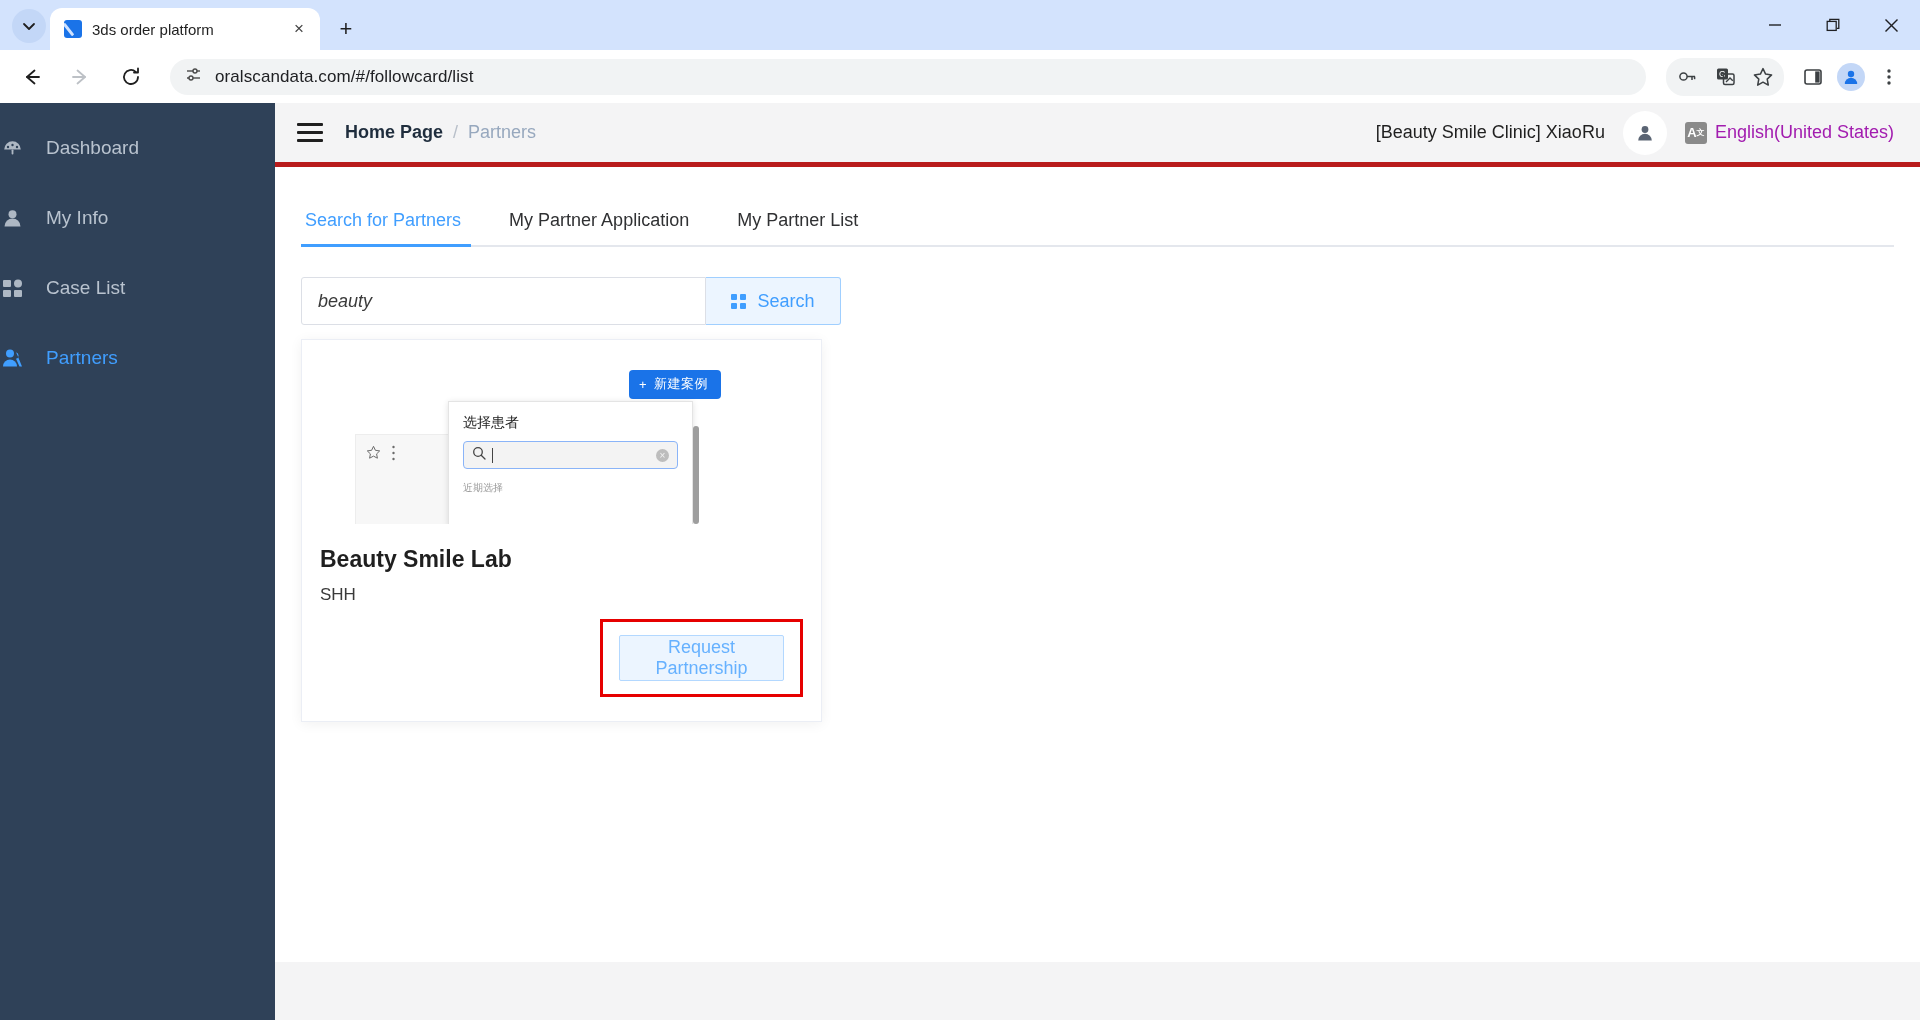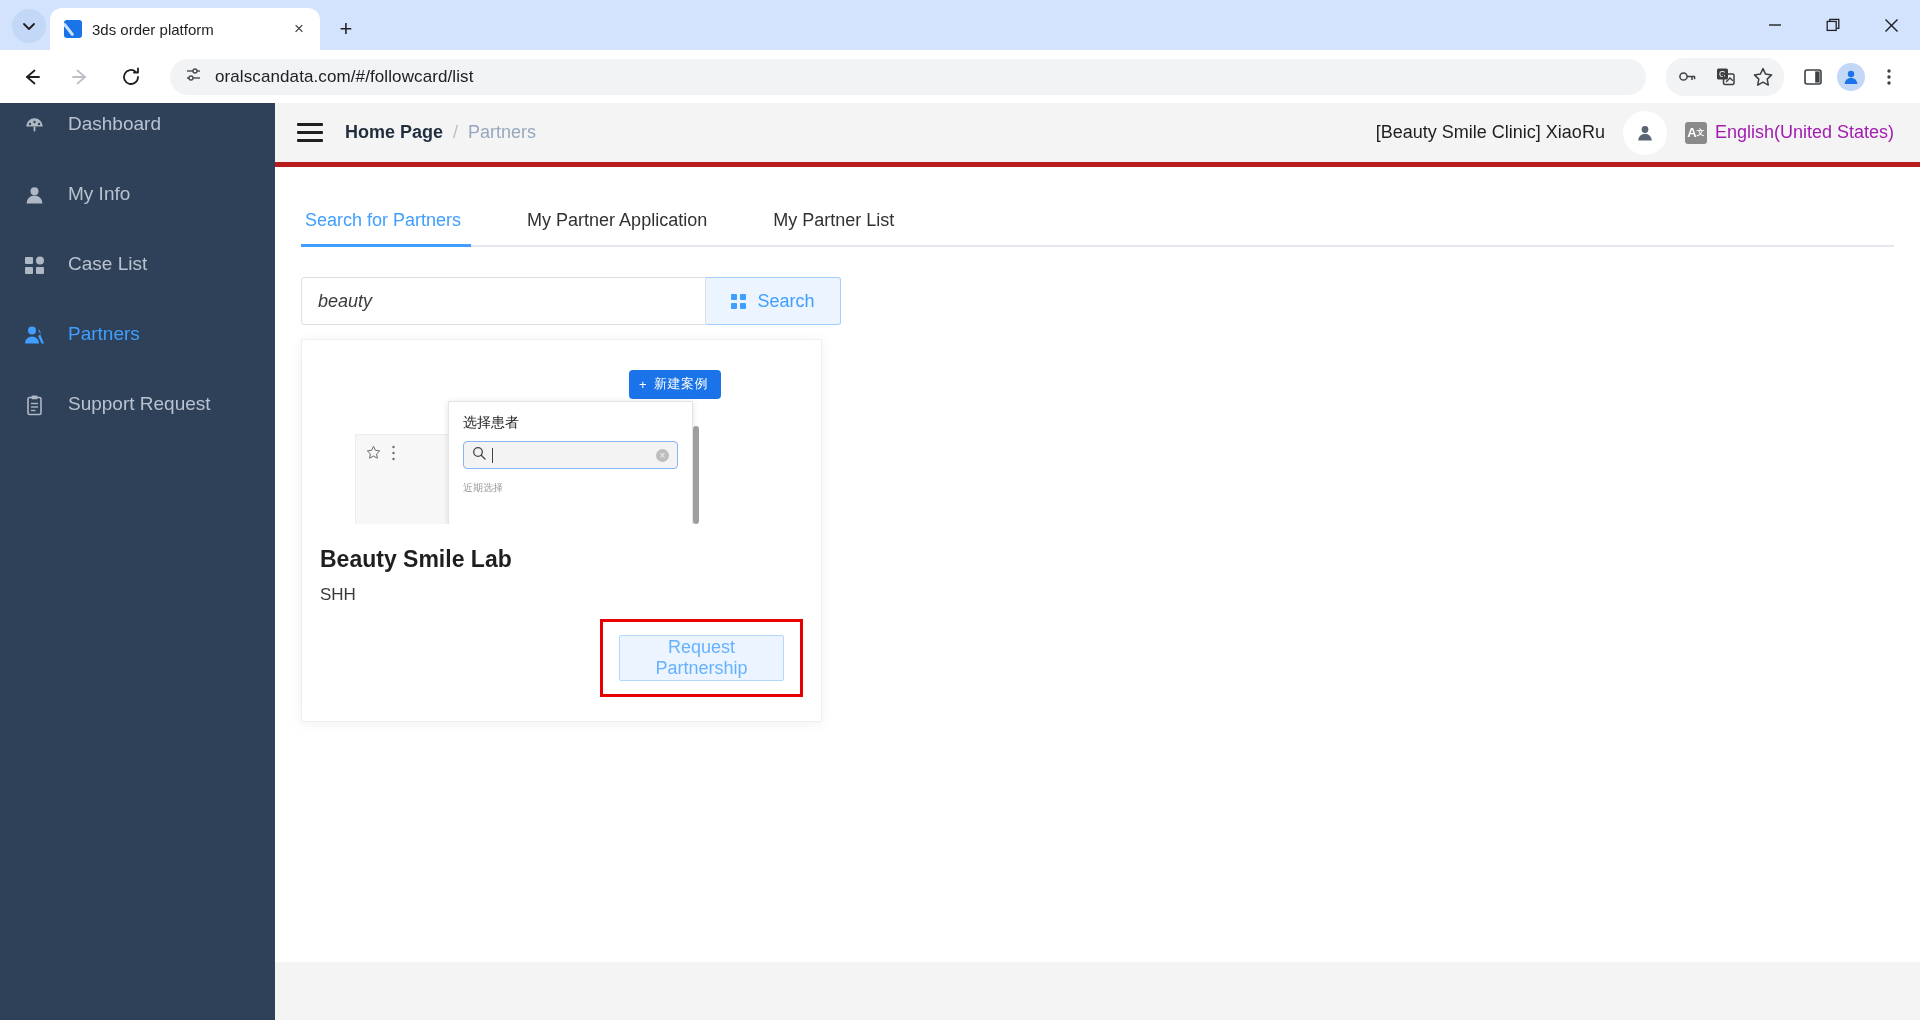--- a/index.html
+++ b/index.html
@@ -140,22 +140,21 @@
 
   .sidebar {
     width: 275px;
     background: #2f4158;
     flex: 0 0 275px;
     padding-top: 10px;
   }
   .nav-item {
     height: 70px;
     display: flex;
-    align-items: flex-start;
-    padding-left: 22px;
+    align-items: center;
     gap: 22px;
     cursor: pointer;
     color: #b9c3cf;
   }
   .nav-item .nav-label { font-size: 19px; white-space: nowrap; }
   .nav-item.active { color: #409eff; }
   .nav-icon {
     width: 24px; height: 24px;
     display: flex; align-items: center; justify-content: center;
     flex: 0 0 24px;
@@ -197,21 +196,21 @@
     font-size: 13px; font-weight: bold;
     display: flex; align-items: center; justify-content: center;
   }
   .lang-badge sup { font-size: 8px; }
   .lang-text { font-size: 18px; color: #a21caf; white-space: nowrap; }
 
   .main { flex: 1; padding: 0 26px; background: #fff; overflow: hidden; }
 
   .tabs {
     display: flex;
-    gap: 18px;
+    gap: 0;
     border-bottom: 2px solid #e4e7ed;
     margin-top: 28px;
     height: 52px;
   }
   .tab-item {
     font-size: 18px;
     color: #303133;
     padding: 0 24px;
     display: flex; align-items: center;
     cursor: pointer;
@@ -518,32 +517,20 @@
         <span class="nav-icon">
           <svg width="23" height="23" viewBox="0 0 23 23">
               <circle cx="9" cy="6.5" r="4" fill="#409eff"></circle>
               <path d="M2 19.5a7 7 0 0 1 14 0z" fill="#409eff"></path>
               <path d="M15 5.2a3.4 3.4 0 0 1 0 6.6l3.5 7.7h2.5L16.5 8.5z" fill="#409eff"></path>
             </svg>
         </span>
         <span class="nav-label">Partners</span>
       </div>
 
-      <div class="nav-item">
-        <span class="nav-icon">
-          <svg width="23" height="23" viewBox="0 0 23 23">
-              <rect x="5" y="3.5" width="13" height="17" rx="1.6" fill="none" stroke="#aeb8c4" stroke-width="1.6"></rect>
-              <rect x="8.5" y="1.6" width="6" height="3.6" rx="1" fill="#aeb8c4"></rect>
-              <line x1="8" y1="9.5" x2="15" y2="9.5" stroke="#aeb8c4" stroke-width="1.4"></line>
-              <line x1="8" y1="13" x2="15" y2="13" stroke="#aeb8c4" stroke-width="1.4"></line>
-              <line x1="8" y1="16.5" x2="12.5" y2="16.5" stroke="#aeb8c4" stroke-width="1.4"></line>
-            </svg>
-        </span>
-        <span class="nav-label">Support Request</span>
-      </div>
     </nav>
 
     <div class="content">
 
       <header class="topbar">
         <div class="hamburger">
           <span></span>
             <span></span>
             <span></span>
         </div>

